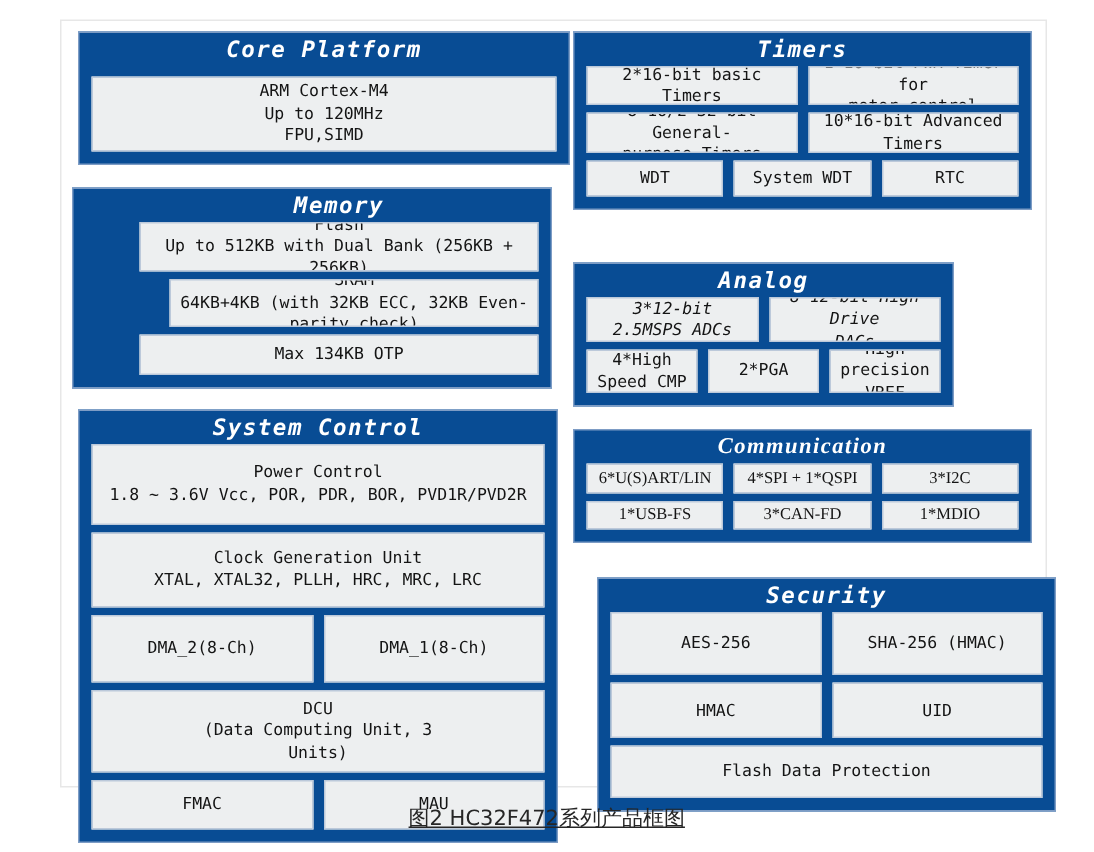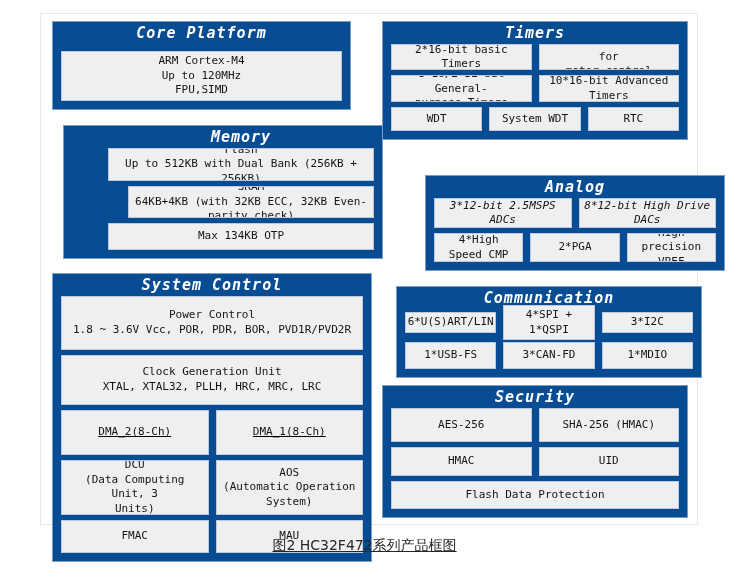--- a/index.html
+++ b/index.html
@@ -61,27 +61,27 @@
   .caption {
     position:absolute;
     left:0; top:537px; width:729px;
     text-align:center;
     font-family:"DejaVu Sans","Liberation Sans",sans-serif;
     font-size:14px;
     color:#262626;
     text-decoration:underline;
   }
   
-  #panel-core     { left:52px;  top:21px;  width:299px; height:89px;  }
-  #panel-memory   { left:63px;  top:125px; width:320px; height:134px;padding-left:44px; }
+  #panel-core     { left:52px;  top:21px;  width:328px; height:89px;  }
+  #panel-memory   { left:48px;  top:125px; width:320px; height:134px;padding-left:44px; }
   #panel-sysctl   { left:52px;  top:273px; width:320px; height:289px; }
   #panel-timers   { left:382px; top:21px;  width:306px; height:119px; }
-  #panel-analog   { left:382px; top:175px; width:300px; height:96px;margin-left:43px;  }
-  #panel-comm     { left:396px; top:286px; width:306px; height:92px;  }
-  #panel-security { left:382px; top:385px; width:306px; height:133px; }
+  #panel-analog   { left:382px; top:175px; width:254px; height:96px;  }
+  #panel-comm     { left:382px; top:286px; width:306px; height:76px;font-family:Liberation Serif, serif;  }
+  #panel-security { left:398px; top:385px; width:306px; height:156px; }
 </style>
 </head>
 <body>
 
 <div class="page">
   <div class="figure-frame"></div>
 
   <div class="panel" id="panel-core">
     <div class="panel-title">Core Platform</div>
     <div class="panel-body">
@@ -114,31 +114,28 @@
     <div class="panel-title">System Control</div>
     <div class="panel-body">
       <div class="row" style="flex:41;">
         <div class="cell">Power Control
 1.8 ~ 3.6V Vcc, POR, PDR, BOR, PVD1R/PVD2R</div>
       </div>
       <div class="row" style="flex:38;">
         <div class="cell">Clock Generation Unit
 XTAL, XTAL32, PLLH, HRC, MRC, LRC</div>
       </div>
-      <div class="row" style="flex:34;text-decoration:underline;">
+      <div class="row" style="flex:34;">
         <div class="cell">DMA_2(8-Ch)</div>
         <div class="cell">DMA_1(8-Ch)</div>
       </div>
       <div class="row" style="flex:42;">
         <div class="cell">DCU
 (Data Computing Unit, 3
 Units)</div>
-        <div class="cell">AOS
-(Automatic Operation
-System)</div>
       </div>
       <div class="row" style="flex:25;">
         <div class="cell">FMAC</div>
         <div class="cell">MAU</div>
       </div>
     </div>
   </div>
 
   <div class="panel" id="panel-timers">
     <div class="panel-title">Timers</div>

